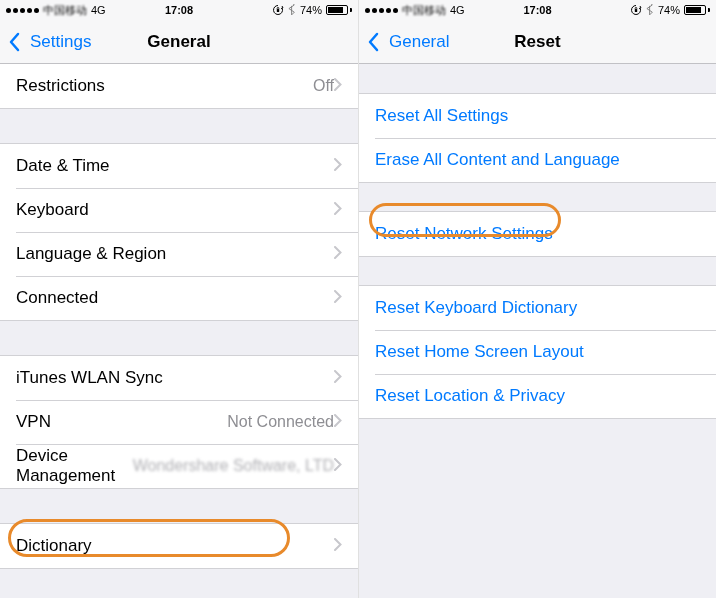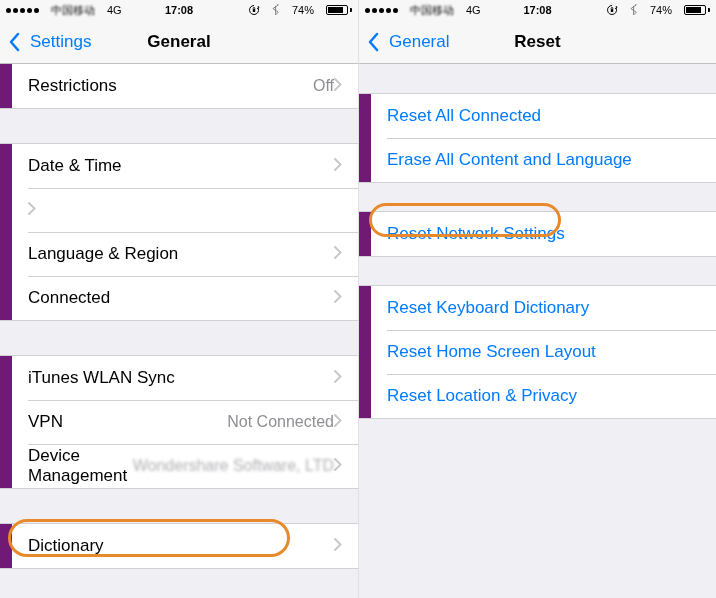--- a/index.html
+++ b/index.html
@@ -5,21 +5,21 @@
     * { margin: 0; padding: 0; box-sizing: border-box; font-family: -apple-system, "Helvetica Neue", Helvetica, Arial, sans-serif; }
     body { background: #fff; width: 716px; height: 598px; display: flex; overflow: hidden; }
     .phone { width: 358px; height: 598px; background: #efeff4; position: relative; overflow: hidden; }
     .phone + .phone { border-left: 1px solid #e0e0e0; }
 
     
     .status-bar {
       height: 20px; background: #f7f7f8; display: flex; align-items: center;
       justify-content: space-between; padding: 0 6px; font-size: 11px; font-weight: 500; color: #000;
     }
-    .sb-left, .sb-right { display: flex; align-items: center; gap: 12px; }
+    .sb-left, .sb-right { display: flex; align-items: center; gap: 4px; }
     .dots { display: flex; gap: 2px; }
     .dots .d { width: 5px; height: 5px; border-radius: 50%; background: #000; }
     .carrier { font-size: 11px; color: #000; filter: blur(1px); }
     .sb-center { position: absolute; left: 50%; transform: translateX(-50%); font-size: 11px; font-weight: 700; }
     .sb-right svg { display: block; }
     .battery { display: flex; align-items: center; gap: 2px; }
     .batt-body { width: 22px; height: 10px; border: 1px solid #000; border-radius: 2px; position: relative; }
     .batt-fill { position: absolute; left: 1px; top: 1px; bottom: 1px; background: #000; }
     .batt-tip { width: 2px; height: 4px; background: #000; border-radius: 0 1px 1px 0; }
 
@@ -27,21 +27,21 @@
     .nav-bar {
       height: 44px; background: #f7f7f8; border-bottom: 1px solid #c1c1c5;
       display: flex; align-items: center; position: relative; padding: 0 8px;
     }
     .back-btn { display: flex; align-items: center; gap: 10px; color: #007aff; font-size: 17px; cursor: pointer; }
     .back-btn svg { display: block; }
     .nav-title { position: absolute; left: 50%; transform: translateX(-50%); font-size: 17px; font-weight: 600; color: #000; }
 
     
     .table { width: 100%; }
-    .group { background: #701a75; padding-left: 12px; }
+    .group { background: #701a75; }
     .cell {
       min-height: 44px; display: flex; align-items: center; padding: 0 16px;
       position: relative; font-size: 17px; color: #000; background: #fff; cursor: pointer;
     }
     .cell + .cell::before {
       content:''; position:absolute; left:16px; right:0; top:0; height:1px; background:#d1d1d5;
     }
     .cell .label { flex: 1; }
     .cell .detail { color: #8e8e93; font-size: 16px; margin-right: 0; }
     .cell .detail.blur { filter: blur(1.5px); color: #b0b0b4; }
@@ -120,20 +120,21 @@
     </div>
     <div class="gap"></div>
     <div class="group">
       <div class="cell">
         <span class="label">Date &amp; Time</span>
         <span class="chev"><svg width="8" height="13" viewBox="0 0 8 13">
               <path d="M1 1l5.5 5.5L1 12" fill="none" stroke="#c7c7cc" stroke-width="2" stroke-linecap="round"></path>
             </svg></span>
       </div>
       <div class="cell">
+        <span class="label">Keyboard</span>
         <span class="chev"><svg width="8" height="13" viewBox="0 0 8 13">
               <path d="M1 1l5.5 5.5L1 12" fill="none" stroke="#c7c7cc" stroke-width="2" stroke-linecap="round"></path>
             </svg></span>
       </div>
       <div class="cell">
         <span class="label">Language &amp; Region</span>
         <span class="chev"><svg width="8" height="13" viewBox="0 0 8 13">
               <path d="M1 1l5.5 5.5L1 12" fill="none" stroke="#c7c7cc" stroke-width="2" stroke-linecap="round"></path>
             </svg></span>
       </div>
@@ -228,21 +229,21 @@
         </svg>
       <span>General</span>
     </div>
     <div class="nav-title">Reset</div>
   </div>
 
   <div class="table">
     <div class="gap sm" style="border-top:none;"></div>
     <div class="group">
       <div class="cell link-cell">
-        <span class="label">Reset All Connected</span>
+        <span class="label">Reset All Settings</span>
       </div>
       <div class="cell link-cell">
         <span class="label">Erase All Content and Language</span>
       </div>
     </div>
     <div class="gap sm"></div>
     <div class="group">
       <div class="cell link-cell">
         <span class="label">Reset Network Settings</span>
       </div>

